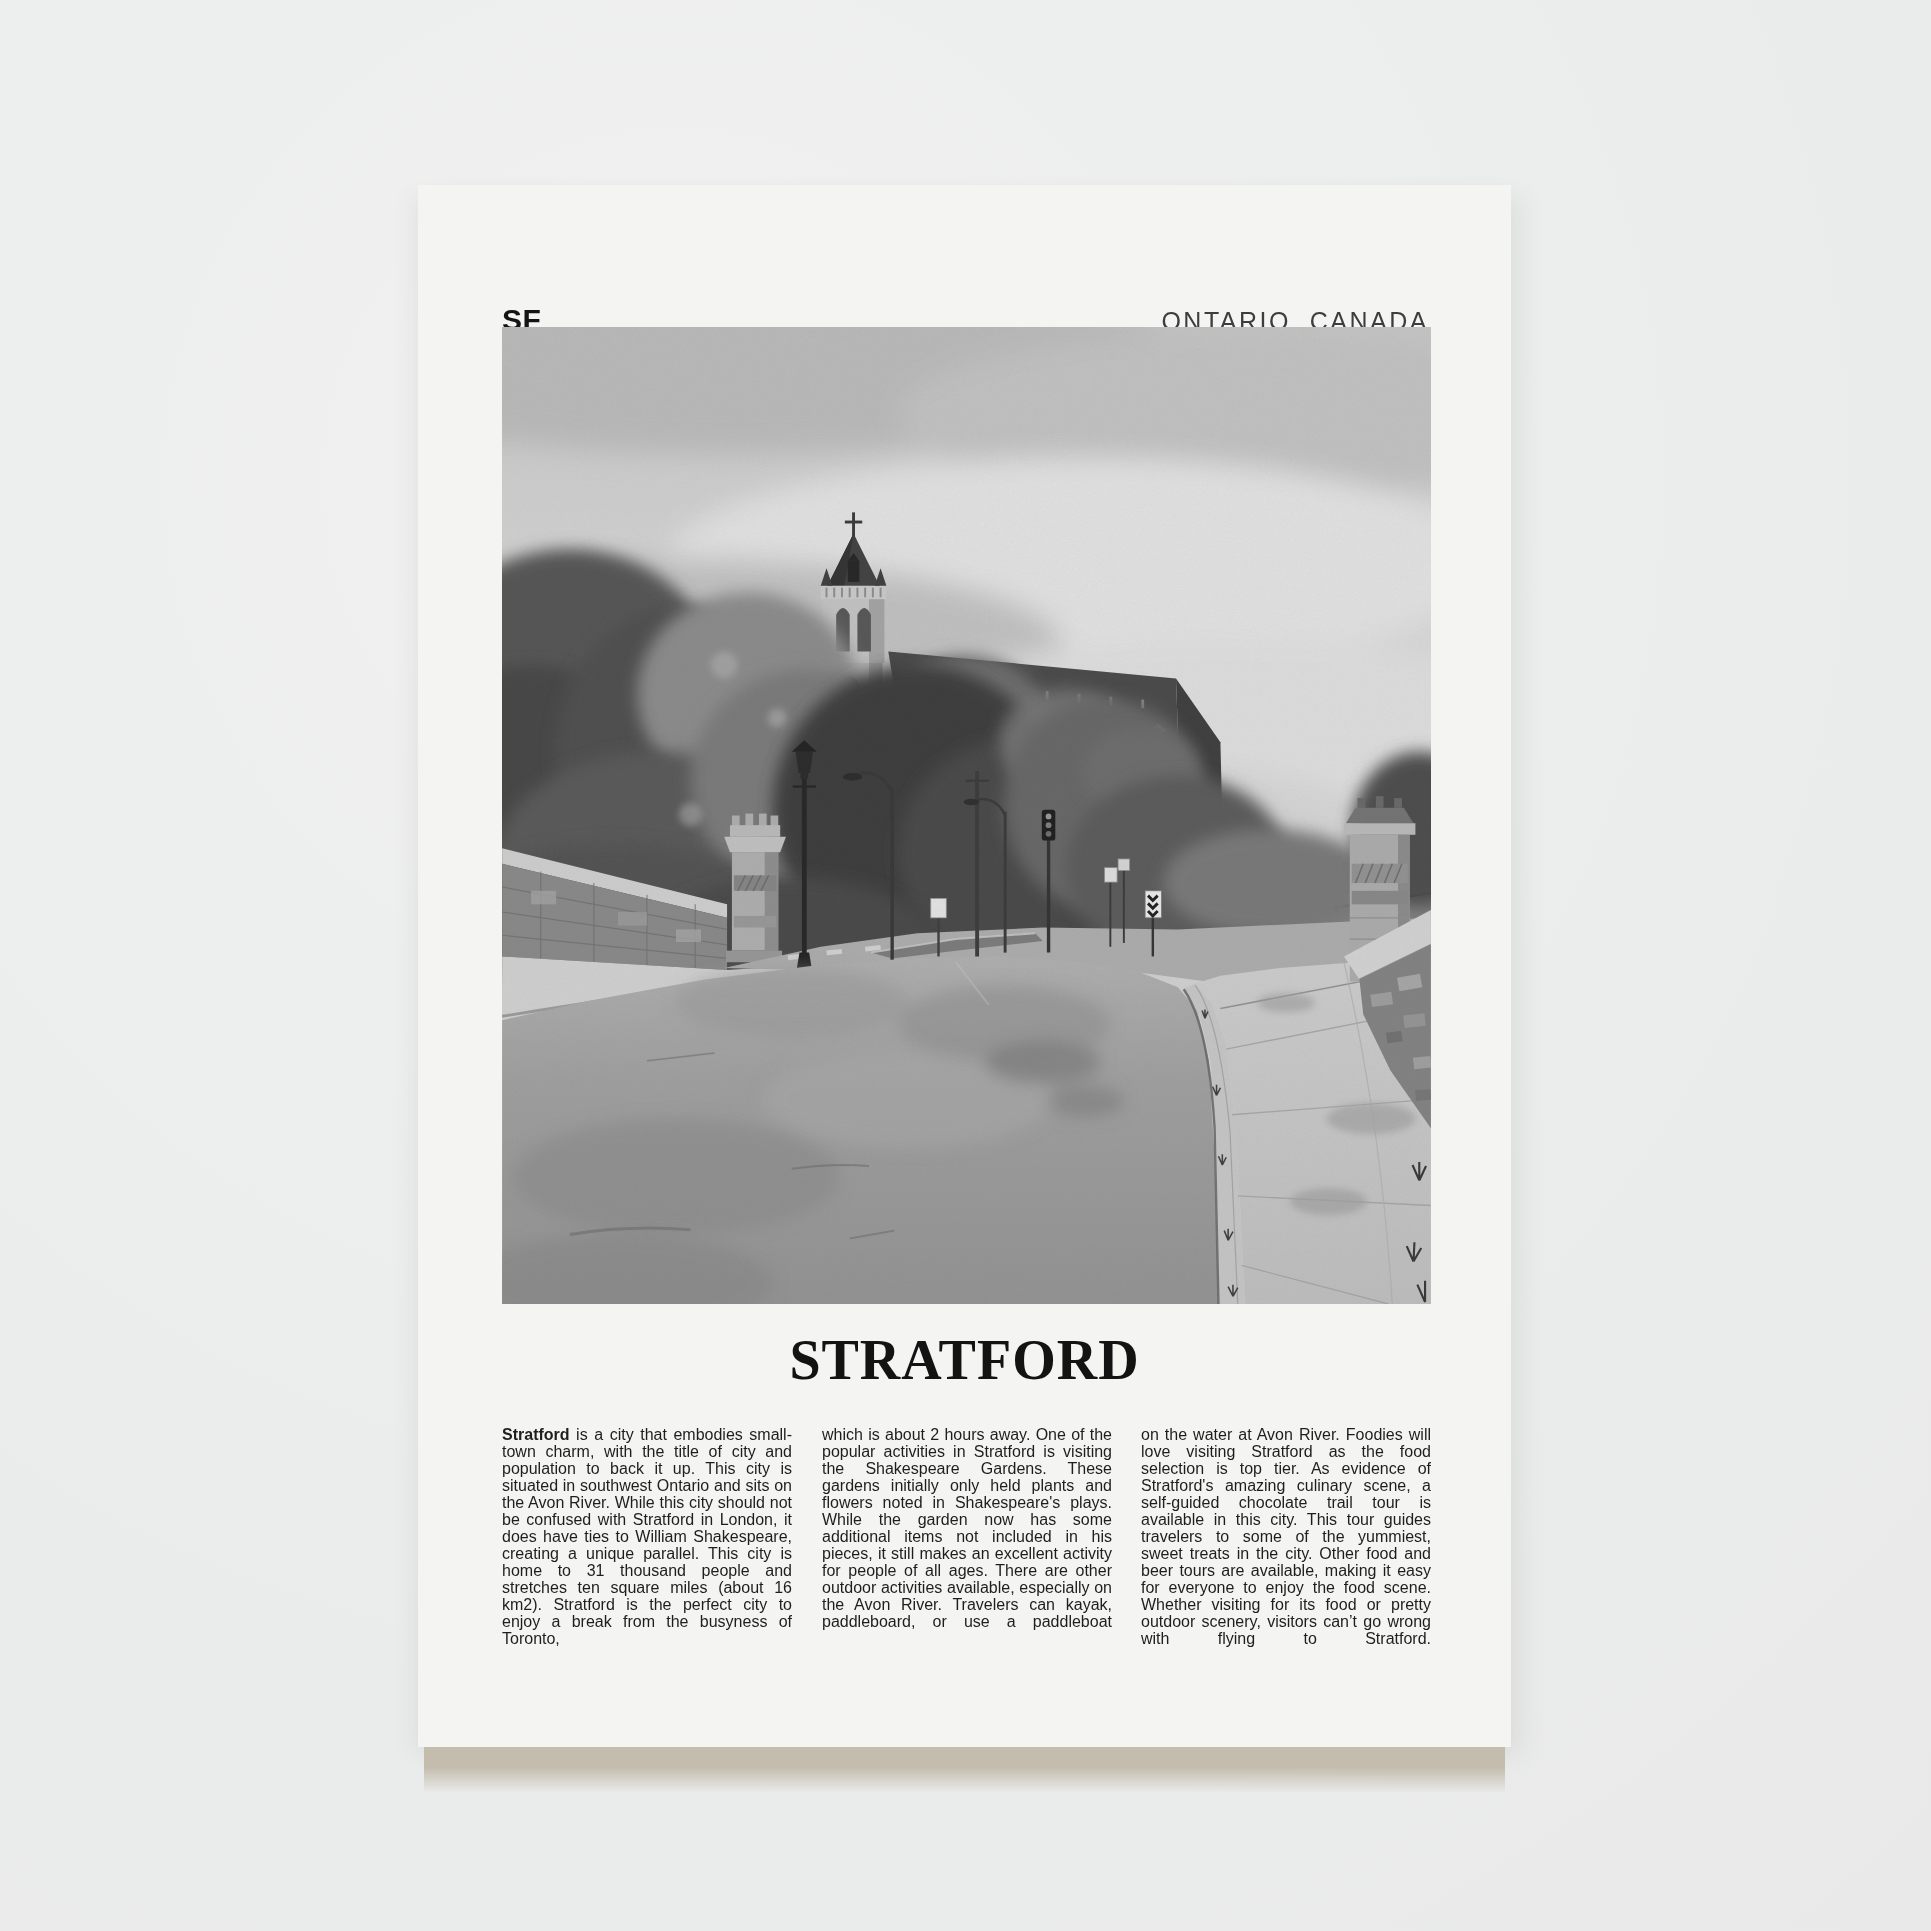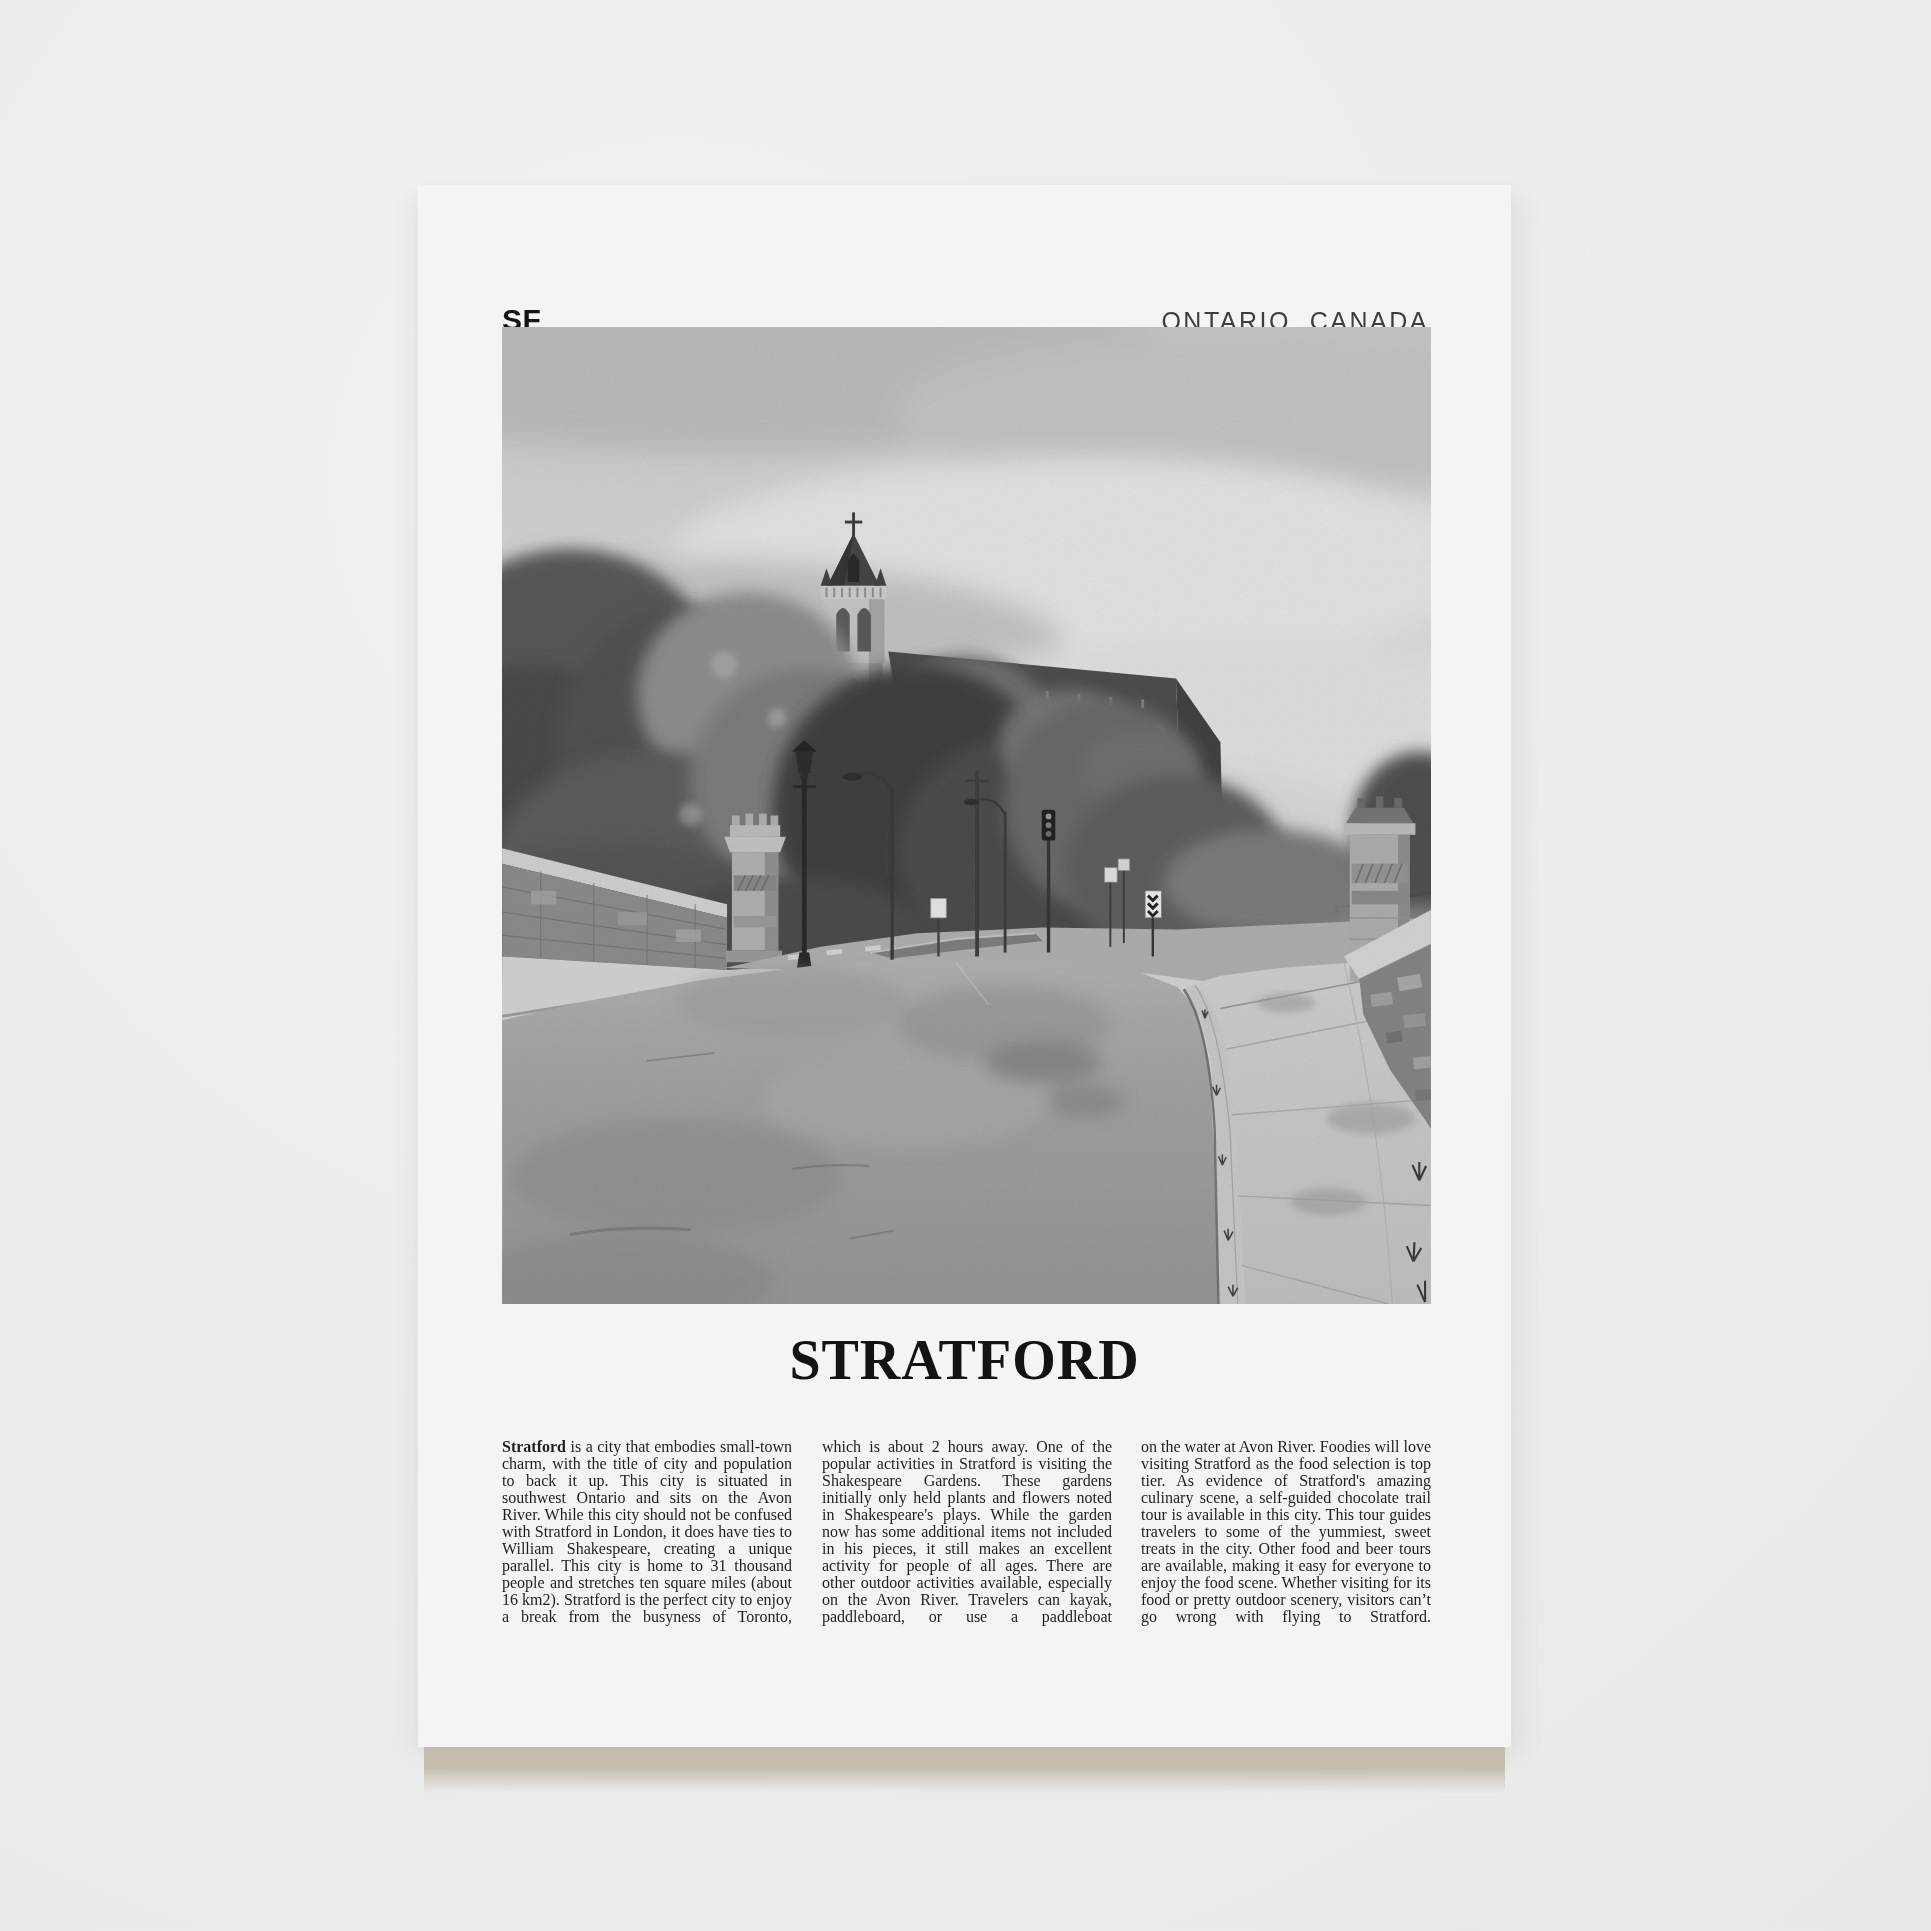--- a/index.html
+++ b/index.html
@@ -14,22 +14,22 @@
   .poster-header{position:absolute;left:84px;right:82px;top:100px;height:35px;
     display:flex;justify-content:space-between;align-items:baseline;margin-top:18px;}
   .logo{font-weight:bold;font-size:30px;letter-spacing:0.5px;color:#141414;}
   .location{font-size:25px;letter-spacing:2.5px;color:#3d3d3d;}
   .photo{position:absolute;left:84px;top:142px;width:929px;height:977px;overflow:hidden;background:#d6d6d6;}
   .photo svg{display:block;}
   .title{position:absolute;left:0;right:0;top:1147px;margin:0;text-align:center;
     font-family:"Liberation Serif",serif;font-weight:bold;font-size:56px;
     letter-spacing:1px;color:#131313;line-height:1;}
   .article{position:absolute;left:84px;top:1237px;width:929px;}
-  .col{position:absolute;top:16px;width:290px;
-    font-family:Liberation Serif, serif;font-size:16px;line-height:17px;
+  .col{position:absolute;top:4px;width:290px;
+    font-family:Liberation Sans, sans-serif;font-size:16px;line-height:17px;
     color:#1e1e1e;text-align:justify;text-align-last:justify;}
   .col-1{left:0;}
   .col-2{left:320px;}
   .col-3{left:639px;}
   .lead{font-weight:bold;}
 </style>
 </head>
 <body>
 
 <div class="canvas">

